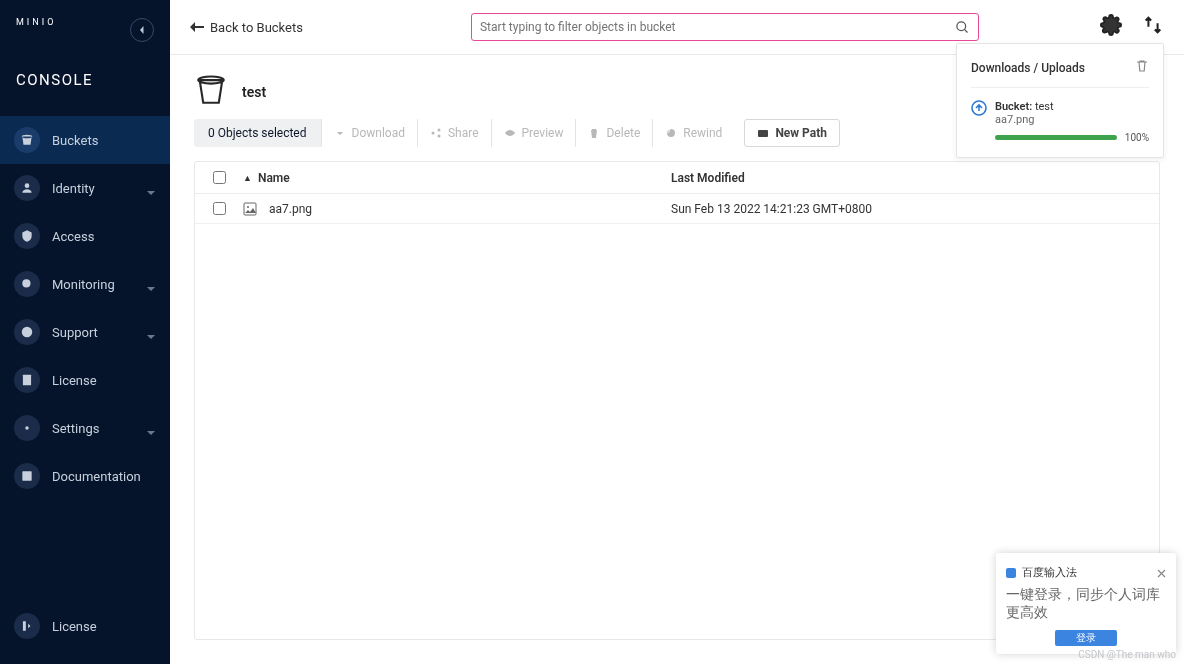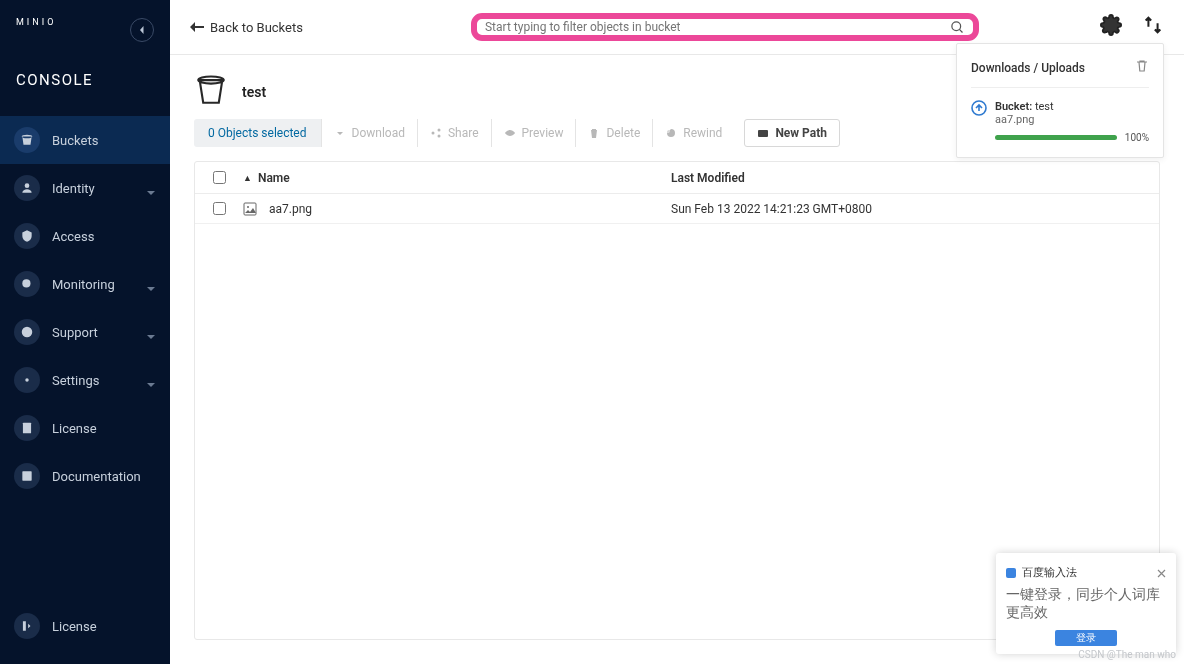--- a/index.html
+++ b/index.html
@@ -22,36 +22,36 @@
     .nav-label { flex: 1; font-size: 13px; }
     .chevron { width: 10px; height: 10px; }
     .chevron svg { width: 10px; height: 10px; fill: #6b7a91; }
     .sidebar-footer { padding: 6px 0 14px 0; }
 
     
     .main { flex: 1; display: flex; flex-direction: column; background: #fff; position: relative; }
     .topbar { height: 55px; display: flex; align-items: center; padding: 0 20px; border-bottom: 1px solid #e8e8e8; gap: 20px; }
     .back-link { display: flex; align-items: center; font-size: 13px; color: #333; cursor: pointer; gap: 6px; }
     .back-link svg { width: 14px; height: 10px; fill: #333; }
-    .search-wrap { flex: 0 0 508px; height: 28px; border: 6px solid #ec4899; border-radius: 11px; display: flex; align-items: center; padding: 0 8px; margin-left: 148px; position: relative; }
+    .search-wrap { flex: 0 0 508px; height: 28px; border: 1px solid #ec4899; border-radius: 3px; display: flex; align-items: center; padding: 0 8px; margin-left: 148px; position: relative; }
     .search-wrap input { flex: 1; border: none; outline: none; font-size: 12px; color: #999; background: transparent; }
     .search-wrap svg { width: 15px; height: 15px; fill: #555; }
     .topbar-right { margin-left: auto; display: flex; align-items: center; gap: 20px; }
     .topbar-icon { cursor: pointer; }
     .topbar-icon svg { width: 22px; height: 22px; fill: #333; }
 
     .bucket-header { display: flex; align-items: center; padding: 18px 24px 8px 24px; gap: 14px; }
     .bucket-icon svg { width: 34px; height: 34px; fill: none; stroke: #282828; stroke-width: 1.5; }
     .bucket-title { font-size: 14px; font-weight: 600; color: #222; }
     .bucket-meta { font-size: 12px; color: #666; margin-top: 2px; display: flex; gap: 6px; }
     .bucket-meta .value { color: #333; }
     .bucket-meta .private { font-weight: 500; color: #444; letter-spacing: 0.5px; }
 
     .toolbar { display: flex; align-items: center; margin: 0 24px; height: 28px; }
-    .selected-badge { background: #eef0f2; height: 28px; display: flex; align-items: center; padding: 12px 14px; font-size: 12px; color: #0369a1; border-radius: 3px 0 0 3px; }
+    .selected-badge { background: #eef0f2; height: 28px; display: flex; align-items: center; padding: 12px 14px; font-size: 12px; color: #0f172a; border-radius: 3px 0 0 3px; }
     .tool-btn { height: 28px; display: flex; align-items: center; padding: 0 12px; font-size: 12px; color: #b8b8b8; gap: 6px; cursor: pointer; border-left: 1px solid #e4e4e4; }
     .tool-btn:first-of-type { border-left: none; }
     .tool-btn.enabled { color: #444; border: 1px solid #d8d8d8; border-radius: 3px; margin-left: 10px; font-weight: bold; }
     .tool-btn svg { width: 12px; height: 12px; fill: currentColor; }
 
     .table-wrap { margin: 14px 24px 24px 24px; border: 1px solid #e8e8e8; border-radius: 3px; flex: 1; background: #fff; }
     .table-head { display: flex; align-items: center; height: 32px; border-bottom: 1px solid #ececec; font-size: 12px; font-weight: 600; color: #333; }
     .col-check { width: 48px; display: flex; justify-content: center; }
     .col-check input { width: 13px; height: 13px; }
     .col-name { flex: 0 0 420px; display: flex; align-items: center; gap: 6px; }
@@ -153,37 +153,37 @@
           </svg>
         </span>
       <span class="nav-label">Support</span>
       <span class="chevron"><svg viewBox="0 0 10 10">
             <path d="M1 3l4 4 4-4"></path>
           </svg></span>
     </div>
     <div class="nav-item">
       <span class="nav-icon-wrap">
           <svg viewBox="0 0 24 24">
+            <rect x="5" y="3" width="14" height="18" rx="1"></rect>
+            <path d="M8 8h8M8 12h8M8 16h5"></path>
+          </svg>
+        </span>
+      <span class="nav-label">License</span>
+    </div>
+    <div class="nav-item">
+      <span class="nav-icon-wrap">
+          <svg viewBox="0 0 24 24">
             <circle cx="12" cy="12" r="3"></circle>
             <path d="M12 2v3M12 19v3M4.2 4.2l2.1 2.1M17.7 17.7l2.1 2.1M2 12h3M19 12h3M4.2 19.8l2.1-2.1M17.7 6.3l2.1-2.1"></path>
           </svg>
         </span>
       <span class="nav-label">Settings</span>
       <span class="chevron"><svg viewBox="0 0 10 10">
             <path d="M1 3l4 4 4-4"></path>
           </svg></span>
-    </div>
-    <div class="nav-item">
-      <span class="nav-icon-wrap">
-          <svg viewBox="0 0 24 24">
-            <rect x="5" y="3" width="14" height="18" rx="1"></rect>
-            <path d="M8 8h8M8 12h8M8 16h5"></path>
-          </svg>
-        </span>
-      <span class="nav-label">License</span>
     </div>
     <div class="nav-item">
       <span class="nav-icon-wrap">
           <svg viewBox="0 0 24 24">
             <rect x="4" y="4" width="16" height="16" rx="1"></rect>
             <rect x="7" y="7" width="10" height="10"></rect>
           </svg>
         </span>
       <span class="nav-label">Documentation</span>
     </div>

